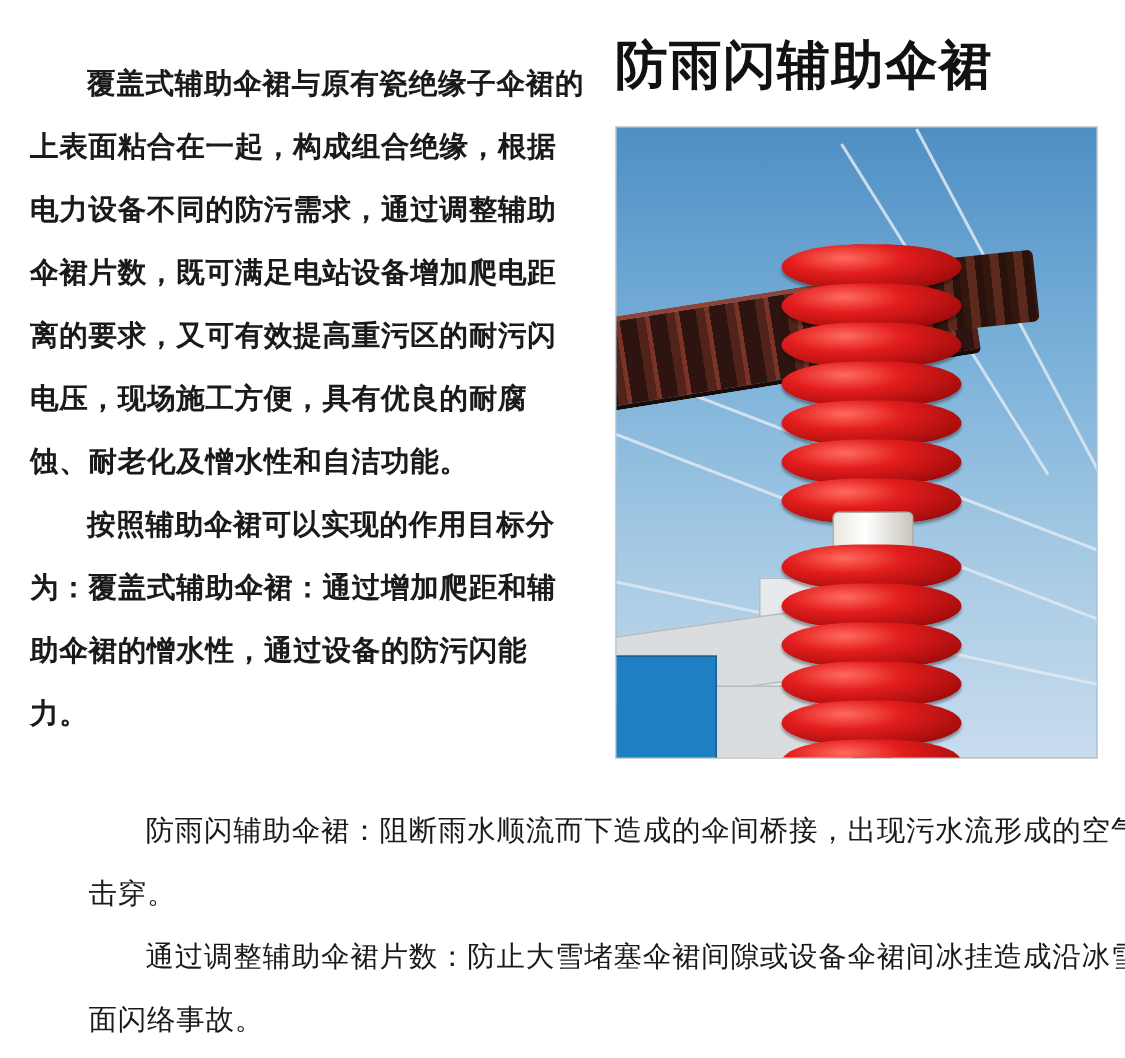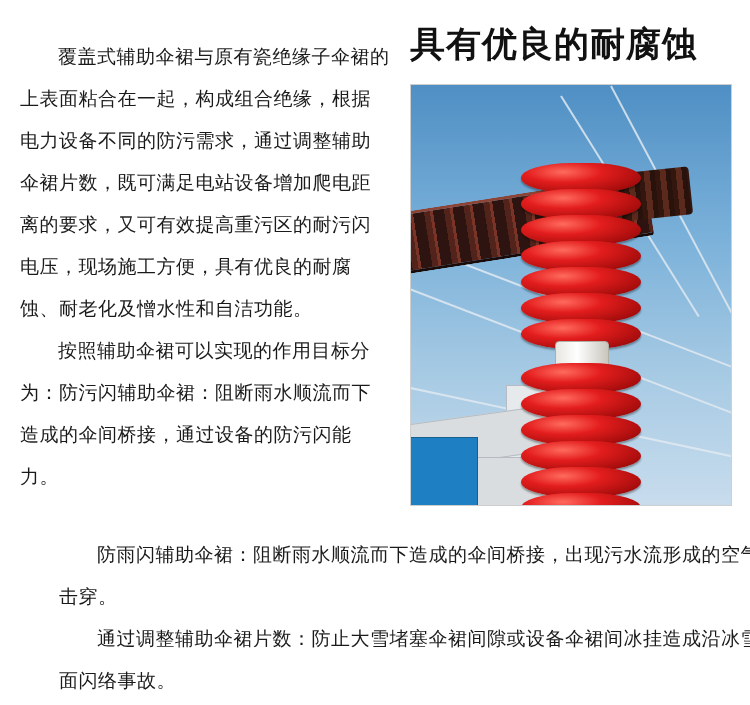--- a/index.html
+++ b/index.html
@@ -146,20 +146,21 @@
   
   .text-col {
     position: absolute;
     left: 20px;
     top: 36px;
     width: 370px;
     font-size: 19px;
     line-height: 42px;
     color: #1a1a1a;
     letter-spacing: 0.5px;
+    font-weight: bold;
   }
   .text-col p {
     margin: 0;
     text-indent: 2em;
   }
   .text-bottom {
     position: absolute;
     left: 20px;
     top: 534px;
     width: 710px;
@@ -172,21 +173,21 @@
   .text-bottom p {
     margin: 0;
     text-indent: 2em;
   }
 </style>
 </head>
 <body>
 
 <div id="page">
 
-  <div class="title">具有优良的耐腐蚀</div>
+  <div class="title">防雨闪辅助伞裙</div>
 
   <div class="photo">
     <div class="sky"></div>
     <div class="wire w1"></div>
     <div class="wire w2"></div>
     <div class="wire w3"></div>
     <div class="wire w4"></div>
     <div class="wire w5"></div>
 
     <div class="bushing"></div>
@@ -212,21 +213,21 @@
       <div class="shed" style="top:252px"></div>
       <div class="shed" style="top:278px"></div>
       <div class="shed" style="top:304px"></div>
       <div class="shed" style="top:330px"></div>
 
     </div>
   </div>
 
   <div class="text-col">
     <p>覆盖式辅助伞裙与原有瓷绝缘子伞裙的上表面粘合在一起，构成组合绝缘，根据电力设备不同的防污需求，通过调整辅助伞裙片数，既可满足电站设备增加爬电距离的要求，又可有效提高重污区的耐污闪电压，现场施工方便，具有优良的耐腐蚀、耐老化及憎水性和自洁功能。</p>
-    <p>按照辅助伞裙可以实现的作用目标分为：防污闪辅助伞裙：阻断雨水顺流而下造成的伞间桥接，通过设备的防污闪能力。</p>
+    <p>按照辅助伞裙可以实现的作用目标分为：覆盖式辅助伞裙：通过增加爬距和辅助伞裙的憎水性，通过设备的防污闪能力。</p>
   </div>
 
   <div class="text-bottom">
     <p>防雨闪辅助伞裙：阻断雨水顺流而下造成的伞间桥接，出现污水流形成的空气击穿。</p>
     <p>通过调整辅助伞裙片数：防止大雪堵塞伞裙间隙或设备伞裙间冰挂造成沿冰雪面闪络事故。</p>
   </div>
 
 </div>
 
 </body></html>

